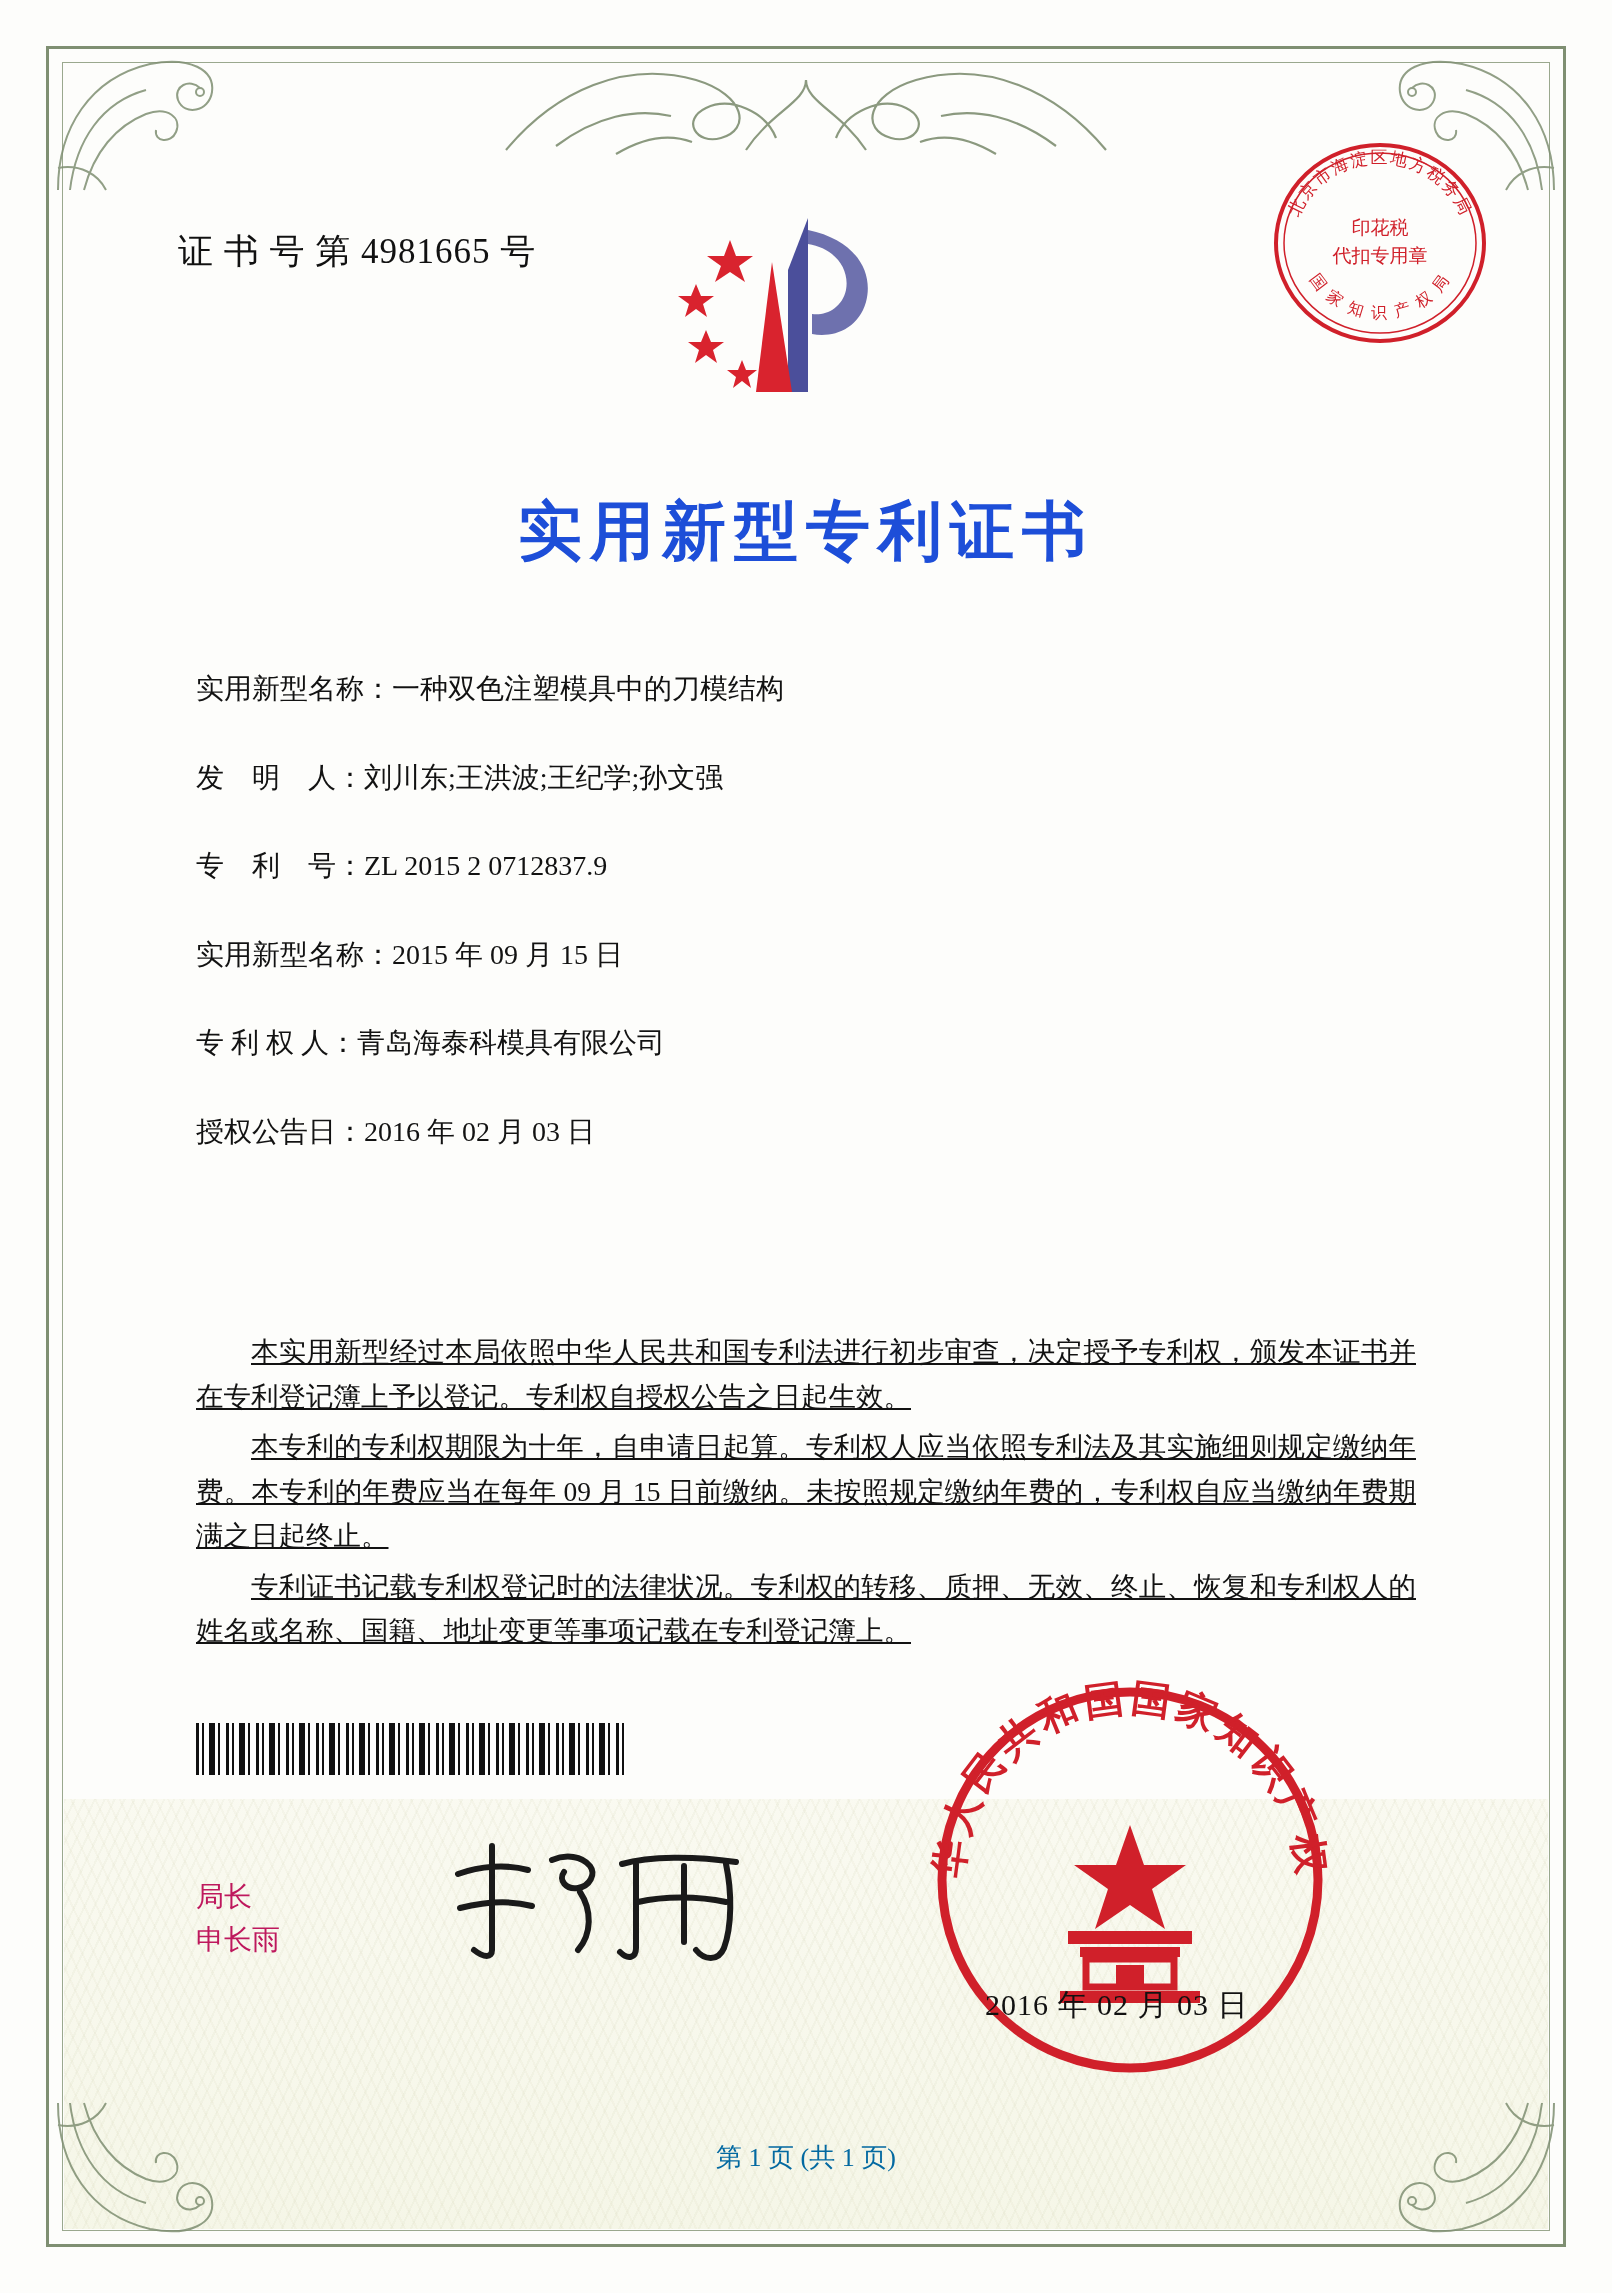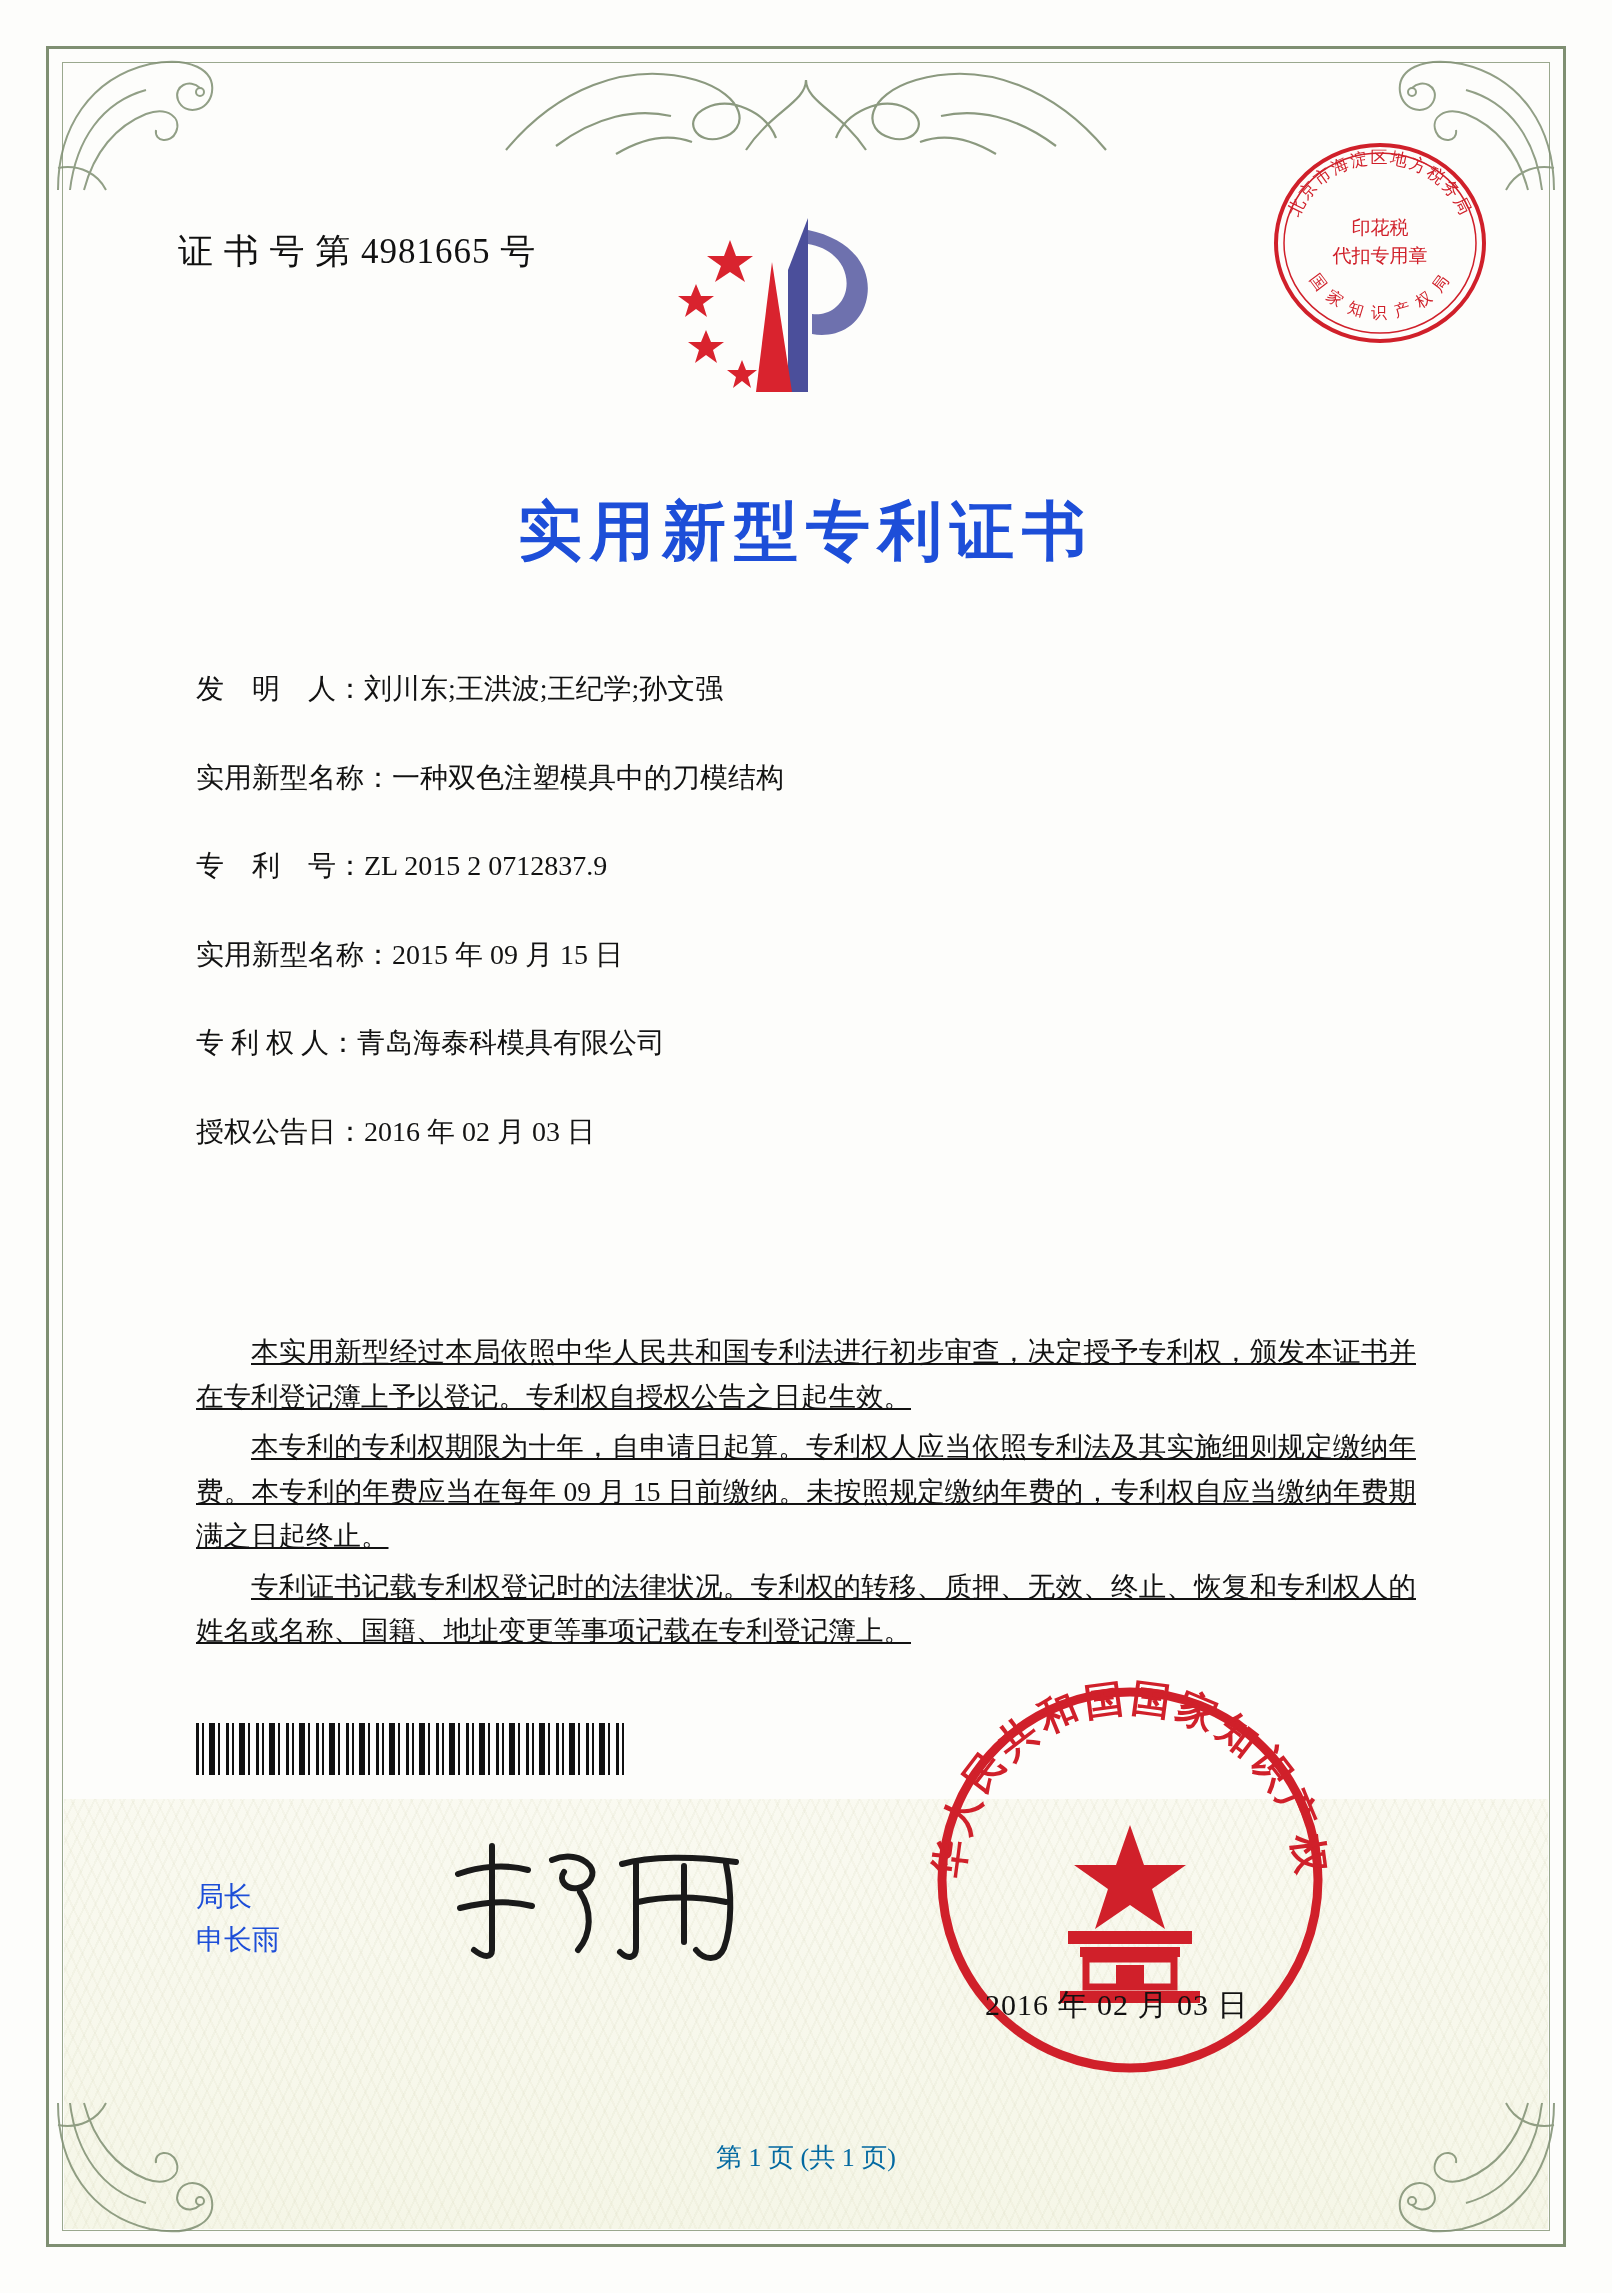--- a/index.html
+++ b/index.html
@@ -167,21 +167,21 @@
     );
   }
 
   
   .sig-block {
     position: absolute;
     left: 196px;
     top: 1875px;
     font-size: 28px;
     line-height: 1.55;
-    color: #1d4ed8;
+    color: #be185d;
   }
   .signature {
     position: absolute;
     left: 440px;
     top: 1830px;
     width: 330px;
     height: 140px;
   }
 
   
@@ -299,24 +299,24 @@
       <textPath href="#taxArcBot" startOffset="50%" text-anchor="middle">国 家 知 识 产 权 局</textPath>
     </text>
     <text x="110" y="96" font-size="19" fill="#d0202a" text-anchor="middle" font-family="'DejaVu Serif',serif">印花税</text>
     <text x="110" y="124" font-size="19" fill="#d0202a" text-anchor="middle" font-family="'DejaVu Serif',serif">代扣专用章</text>
   </svg>
 
   <div class="main-title">实用新型专利证书</div>
 
   <div class="fields">
     <div class="field-row">
+      <span class="field-label">实用新型名称：</span><span class="field-value">一种双色注塑模具中的刀模结构</span>
+    </div>
+    <div class="field-row">
       <span class="field-label">发　明　人：</span><span class="field-value">刘川东;王洪波;王纪学;孙文强</span>
-    </div>
-    <div class="field-row">
-      <span class="field-label">实用新型名称：</span><span class="field-value">一种双色注塑模具中的刀模结构</span>
     </div>
     <div class="field-row">
       <span class="field-label">专　利　号：</span><span class="field-value">ZL 2015 2 0712837.9</span>
     </div>
     <div class="field-row">
       <span class="field-label">实用新型名称：</span><span class="field-value">2015 年 09 月 15 日</span>
     </div>
     <div class="field-row">
       <span class="field-label">专 利 权 人：</span><span class="field-value">青岛海泰科模具有限公司</span>
     </div>

